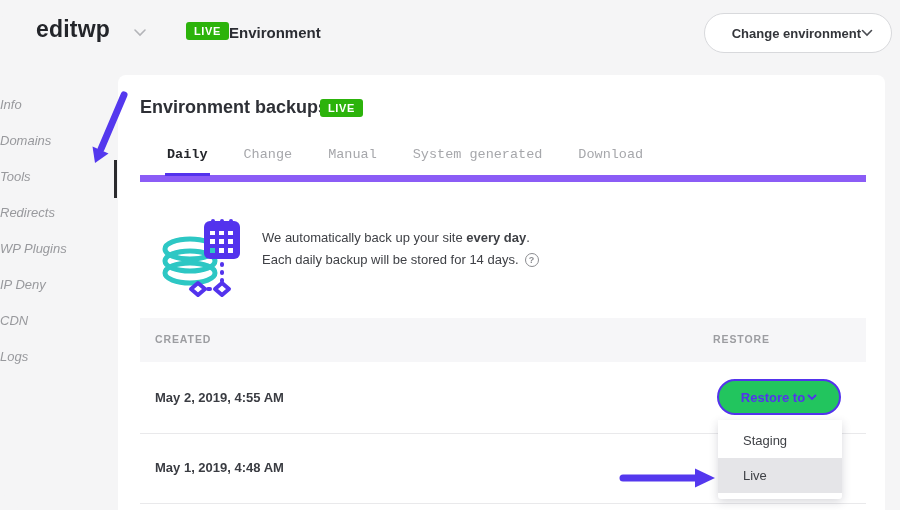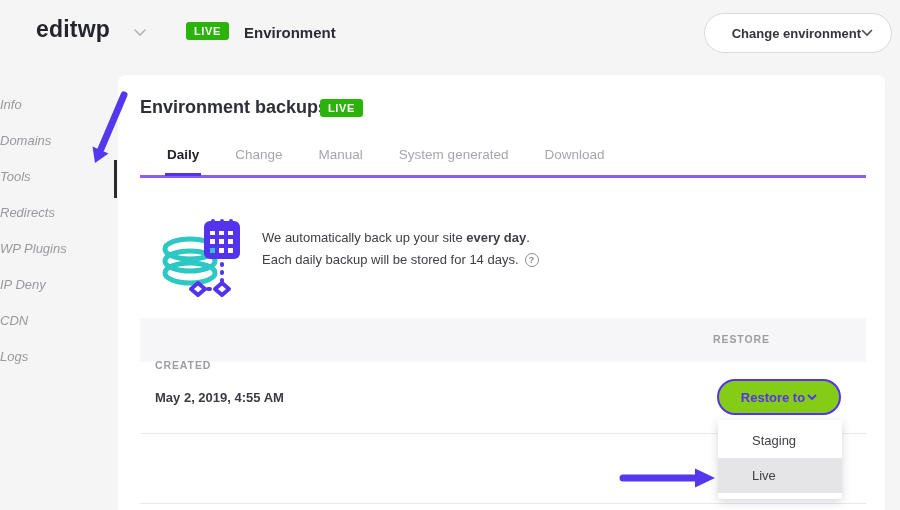--- a/index.html
+++ b/index.html
@@ -5,62 +5,62 @@
   * { margin:0; padding:0; box-sizing:border-box; }
   html,body { width:900px; height:510px; }
   body { font-family:"Liberation Sans", sans-serif; background:#f5f5f6; overflow:hidden; }
   .stage { position:relative; width:900px; height:510px; background:#f5f5f6;border-radius:29px; }
 
   
   .logo { position:absolute; left:36px; top:16px; font-size:23px; font-weight:700; color:#23252a; letter-spacing:.2px; cursor:pointer; }
   .logo-chev { position:absolute; left:133px; top:28px; }
   .badge { display:inline-block; background:#2cb30b; color:#fff; font-size:11px; font-weight:700; letter-spacing:.6px; padding:4px 8px 3px; border-radius:3px; line-height:1; }
   .badge-header { position:absolute; left:186px; top:22px; }
-  .env-label { position:absolute; left:229px; top:24px; font-size:15px; font-weight:700; color:#2b2d33;margin-left:15px; }
+  .env-label { position:absolute; left:229px; top:24px; font-size:15px; font-weight:700; color:#2b2d33; }
   .change-env { position:absolute; left:704px; top:13px; width:188px; height:40px; background:#fff; border:1px solid #d8d9dc; border-radius:21px; display:flex; align-items:center; justify-content:flex-end; padding:0 18px 0 22px; cursor:pointer; font-family:inherit; }
   .change-env span { font-size:13px; font-weight:700; color:#33353a; }
 
   
   .sidenav { position:absolute; left:0; top:87px; width:118px; }
   .nav-item { height:36px; line-height:36px; text-align:left; padding-right:26px; font-size:13px; color:#98999d; cursor:pointer;font-style:italic; }
   .nav-item.active { font-weight:700; color:#1d1f24; font-size:14px; }
   .active-bar { position:absolute; left:114px; top:160px; width:3px; height:38px; background:#2b2b2e; }
 
   
   .panel { position:absolute; left:118px; top:75px; width:767px; height:435px; background:#fff; border-radius:8px 8px 0 0; }
   .page-title { position:absolute; left:22px; top:22px; font-size:18px; font-weight:700; color:#2e3036; }
   .badge-title { position:absolute; left:202px; top:24px; }
 
-  .tabs { position:absolute; left:22px; top:64px; width:726px; display:flex; gap:32px; padding-left:25px; border-bottom:3px solid #8b5cf6; }
+  .tabs { position:absolute; left:22px; top:64px; width:726px; display:flex; gap:32px; padding-left:25px; border-bottom:7px solid #8b5cf6;font-family:Liberation Mono, monospace; }
   .tab { font-size:13.5px; color:#a6a7ab; padding:8px 2px 11px; cursor:pointer; border-bottom:3px solid transparent; margin-bottom:-1px; }
   .tab.active { color:#23252a; font-weight:700; border-bottom-color:#5333ed; }
 
   .backup-illustration { position:absolute; left:40px; top:136px; }
   .info-line1 { position:absolute; left:144px; top:155px; font-size:13px; color:#3f4146; }
   .info-line2 { position:absolute; left:144px; top:177px; font-size:13px; color:#3f4146; display:flex; align-items:center; }
   .help-icon { display:inline-flex; align-items:center; justify-content:center; width:14px; height:14px; margin-left:6px; border:1.3px solid #8b8c90; border-radius:50%; font-size:9px; font-weight:700; color:#8b8c90; cursor:pointer; }
 
   .thead { position:absolute; left:22px; top:243px; width:726px; height:44px; background:#f6f6f8; }
   .th { position:absolute; top:15px; font-size:10.5px; font-weight:700; letter-spacing:.9px; color:#9c9da1; }
-  .th-created { left:15px;margin-top:26px; }
+  .th-created { left:15px; }
   .th-restore { left:573px; }
 
   .cell-date { position:absolute; left:37px; font-size:13px; color:#3a3c42;font-weight:bold; }
   .row1-date { top:315px; }
   .row2-date { top:385px; }
   .divider { position:absolute; left:22px; width:726px; height:1px; background:#e9e9eb; }
   .divider-1 { top:358px; }
   .divider-2 { top:428px; }
 
-  .restore-btn { position:absolute; left:599px; top:304px; width:124px; height:36px; background:#84cc16; border:2px solid #5333ed; border-radius:18px; display:flex; align-items:center; justify-content:center; gap:2px; cursor:pointer; font-family:inherit; }
+  .restore-btn { position:absolute; left:599px; top:304px; width:124px; height:36px; background:#22c55e; border:2px solid #5333ed; border-radius:18px; display:flex; align-items:center; justify-content:center; gap:2px; cursor:pointer; font-family:inherit; }
   .restore-btn span { font-size:13px; font-weight:700; color:#5333ed; }
 
   
   .menu { position:absolute; left:718px; top:420px; width:124px; background:#fff; border-radius:0 0 3px 3px; box-shadow:0 3px 10px rgba(40,40,60,.18); padding:3px 0 6px; z-index:5; }
-  .menu-item { height:35px; line-height:35px; padding-left:34px; font-size:13px; color:#3f4146; cursor:pointer; }
+  .menu-item { height:35px; line-height:35px; padding-left:25px; font-size:13px; color:#3f4146; cursor:pointer; }
   .menu-item.highlighted { background:#e5e5e8; }
 
   
   .arrow1 { position:absolute; left:80px; top:85px; z-index:6; }
   .arrow2 { position:absolute; left:615px; top:465px; z-index:6; }
 </style>
 </head>
 <body>
 
 <div class="stage">
@@ -148,20 +148,21 @@
 
     <div class="cell-date row1-date">May 2, 2019, 4:55 AM</div>
     <button class="restore-btn">
       <span>Restore to</span>
       <svg width="10" height="7" viewBox="0 0 10 7">
           <polyline points="1.5,1.5 5,5 8.5,1.5" fill="none" stroke="#5333ed" stroke-width="1.8" stroke-linecap="round"></polyline>
         </svg>
     </button>
     <div class="divider divider-1"></div>
 
+    <div class="cell-date row2-date">May 1, 2019, 4:48 AM</div>
     <div class="divider divider-2"></div>
   </div>
 
   <div class="menu">
     <div class="menu-item">Staging</div>
     <div class="menu-item highlighted">Live</div>
   </div>
 
   <svg class="arrow1" width="60" height="90" viewBox="0 0 60 90">
     <line x1="44" y1="10" x2="21" y2="64" stroke="#5438ee" stroke-width="7" stroke-linecap="round"></line>

